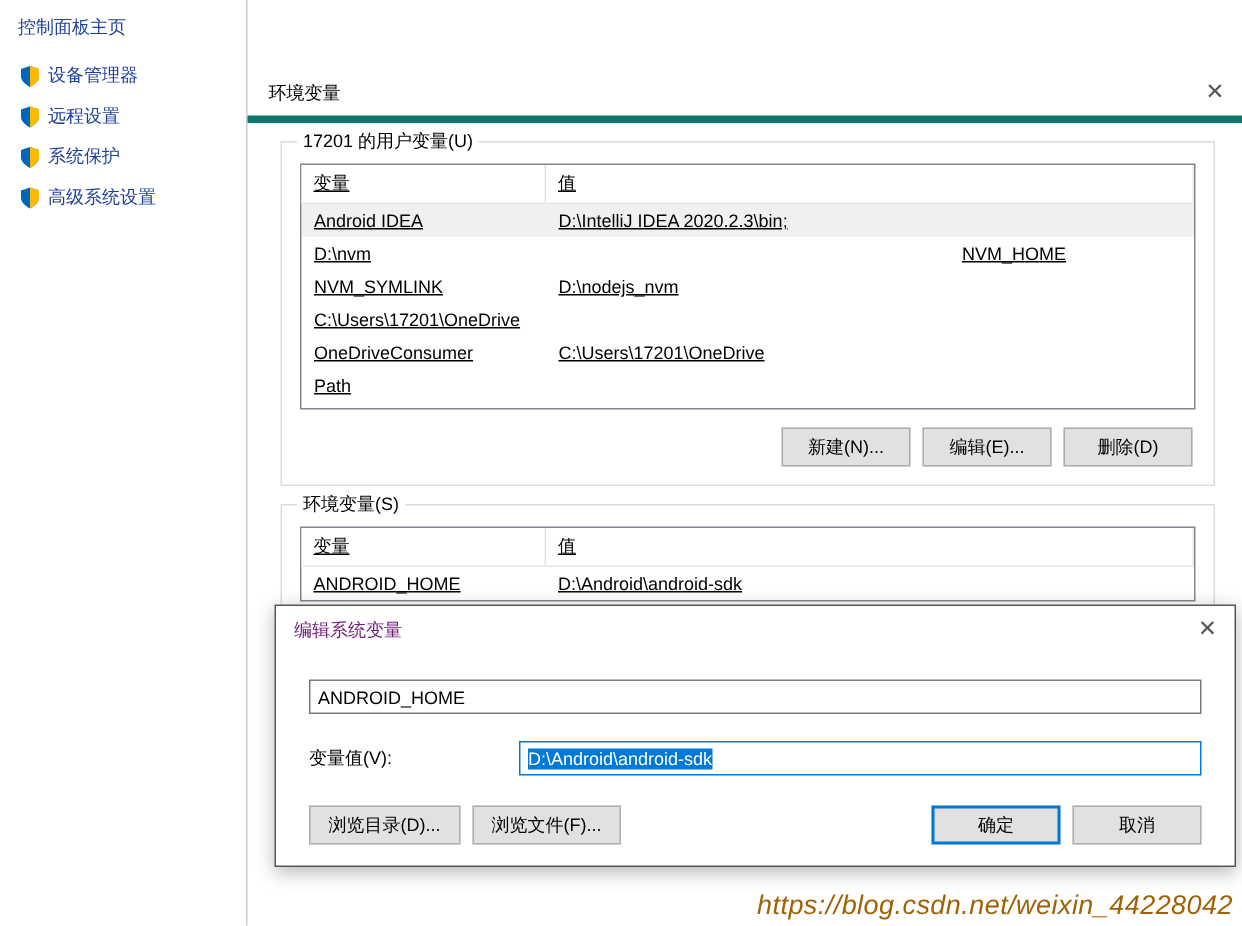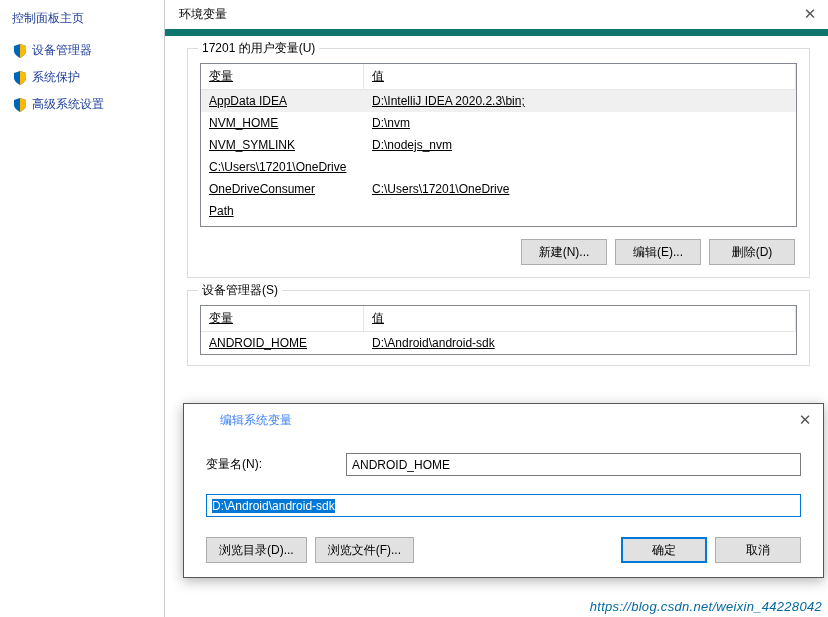--- a/index.html
+++ b/index.html
@@ -4,21 +4,21 @@
   <style>
     * { box-sizing: border-box; margin: 0; padding: 0; font-family: "Microsoft YaHei", "Segoe UI", Tahoma, sans-serif; font-size: 12px; }
     body { width: 828px; height: 617px; background: #fff; position: relative; overflow: hidden; }
     
     .sidebar { position: absolute; left: 0; top: 0; width: 164px; padding: 8px 8px; }
     .sidebar-home { color: #1e3f99; cursor: pointer; padding: 2px 5px 10px 4px; }
     .sidebar-item { display: flex; align-items: flex-end; padding: 5px 4px; color: #1e3f99; cursor: pointer; }
     .shield-icon { width: 16px; height: 16px; margin-right: 4px; }
     
     .env-dialog { position: absolute; left: 164px; top: 0; width: 664px; height: 617px; background: #fff; border-left: 1px solid #ccc; }
-    .env-title-bar { display: flex; justify-content: space-between; align-items: flex-end; padding: 6px 10px 6px 14px; border-bottom: 7px solid #0f766e; }
+    .env-title-bar { display: flex; justify-content: space-between; align-items: flex-end; padding: 6px 10px 6px 14px; border-bottom: 5px solid #0f766e; margin-top: 48px; }
     .env-title { color: #000; }
     .close-x { width: 16px; height: 16px; color: #555; cursor: pointer; font-size: 15px; line-height: 14px; text-align: center; }
     
     .group-box { position: relative; margin: 12px 18px 12px 22px; border: 1px solid #dcdcdc; padding: 14px 12px 10px 12px; }
     .group-label { position: absolute; left: 10px; top: -9px; background: #fff; padding: 0 4px; color: #000; }
     
     .var-table { width: 100%; border: 1px solid #828790; background: #fff; text-decoration: underline; }
     .var-table-head { display: flex; background: #fff; border-bottom: 1px solid #e5e5e5; }
     .var-table-head .col { padding: 4px 8px; border-right: 1px solid #e5e5e5; }
     .var-table-body { max-height: 136px; overflow-y: scroll; }
@@ -32,43 +32,50 @@
     .col-value { flex: 1; }
     
     .btn-row { display: flex; justify-content: flex-end; gap: 8px; padding: 12px 2px 2px 2px; }
     .win-btn { min-width: 86px; height: 26px; padding: 0 12px; background: #e1e1e1; border: 1px solid #adadad; cursor: pointer; }
     .win-btn.primary { border: 2px solid #0078d7; background: #e1e1e1; margin-left: 28px; }
     
     .sys-table-body { max-height: 24px; overflow-y: scroll; }
     
     .edit-dialog { position: absolute; left: 183px; top: 403px; width: 641px; background: #fff; border: 1px solid #555; box-shadow: 0 3px 12px rgba(0,0,0,0.3); }
     .edit-title-bar { display: flex; justify-content: space-between; align-items: center; padding: 8px 10px 8px 12px; }
-    .edit-title { color: #3b82f6; margin-left: 24px; }
+    .edit-title { color: #701a75; }
     .edit-body { padding: 16px 22px 14px 22px; }
     .field-row { display: flex; align-items: center; margin-bottom: 18px; }
     .field-label { width: 140px; color: #000; }
     .field-input { flex: 1; height: 23px; border: 1px solid #7a7a7a; padding: 2px 5px; font-size: 12px; }
     .field-input.focus { border: 1px solid #0078d7; }
     .sel-text { background: #0078d7; color: #fff; }
     .edit-btn-row { display: flex; gap: 8px; padding-top: 2px; }
     .edit-btn-row .spacer { flex: 1; }
     
-    .watermark { position: absolute; right: 6px; bottom: 3px; color: #0369a1; font-size: 13px; font-style: italic; letter-spacing: 0.3px; font-family: Arial, sans-serif; }
+    .watermark { position: absolute; right: 6px; bottom: 3px; color: #a16207; font-size: 18px; font-style: italic; letter-spacing: 0.3px; font-family: Arial, sans-serif; }
   </style>
 </head>
 <body>
 
 <div class="sidebar">
   <div class="sidebar-home">控制面板主页</div>
   <div class="sidebar-item">
     <svg class="shield-icon" viewBox="0 0 16 16">
         <path d="M8 1 L14 3 V8 C14 12 8 15 8 15 C8 15 2 12 2 8 V3 Z" fill="#0067b8"></path>
         <path d="M8 1 L14 3 V8 C14 12 8 15 8 15 V1 Z" fill="#ffb900"></path>
       </svg>
     <span>设备管理器</span>
+  </div>
+  <div class="sidebar-item">
+    <svg class="shield-icon" viewBox="0 0 16 16">
+        <path d="M8 1 L14 3 V8 C14 12 8 15 8 15 C8 15 2 12 2 8 V3 Z" fill="#0067b8"></path>
+        <path d="M8 1 L14 3 V8 C14 12 8 15 8 15 V1 Z" fill="#ffb900"></path>
+      </svg>
+    <span>远程设置</span>
   </div>
   <div class="sidebar-item">
     <svg class="shield-icon" viewBox="0 0 16 16">
         <path d="M8 1 L14 3 V8 C14 12 8 15 8 15 C8 15 2 12 2 8 V3 Z" fill="#0067b8"></path>
         <path d="M8 1 L14 3 V8 C14 12 8 15 8 15 V1 Z" fill="#ffb900"></path>
       </svg>
     <span>系统保护</span>
   </div>
   <div class="sidebar-item">
     <svg class="shield-icon" viewBox="0 0 16 16">
@@ -87,26 +94,26 @@
 
   <div class="group-box">
     <span class="group-label">17201 的用户变量(U)</span>
     <div class="var-table">
       <div class="var-table-head">
         <div class="col col-name">变量</div>
         <div class="col col-value">值</div>
       </div>
       <div class="var-table-body">
         <div class="var-row sel">
-            <div class="col col-name">AppData IDEA</div>
+            <div class="col col-name">Android IDEA</div>
             <div class="col col-value">D:\IntelliJ IDEA 2020.2.3\bin;</div>
           </div>
         <div class="var-row">
+            <div class="col col-value">D:\nvm</div>
             <div class="col col-name">NVM_HOME</div>
-            <div class="col col-value">D:\nvm</div>
           </div>
         <div class="var-row">
             <div class="col col-name">NVM_SYMLINK</div>
             <div class="col col-value">D:\nodejs_nvm</div>
           </div>
         <div class="var-row">
             <div class="col col-value">C:\Users\17201\OneDrive</div>
           </div>
         <div class="var-row">
             <div class="col col-name">OneDriveConsumer</div>
@@ -122,21 +129,21 @@
       </div>
     </div>
     <div class="btn-row">
       <button class="win-btn">新建(N)...</button>
       <button class="win-btn">编辑(E)...</button>
       <button class="win-btn">删除(D)</button>
     </div>
   </div>
 
   <div class="group-box">
-    <span class="group-label">设备管理器(S)</span>
+    <span class="group-label">环境变量(S)</span>
     <div class="var-table">
       <div class="var-table-head">
         <div class="col col-name">变量</div>
         <div class="col col-value">值</div>
       </div>
       <div class="sys-table-body">
         <div class="var-row">
             <div class="col col-name">ANDROID_HOME</div>
             <div class="col col-value">D:\Android\android-sdk</div>
           </div>
@@ -145,24 +152,24 @@
   </div>
 </div>
 
 <div class="edit-dialog">
   <div class="edit-title-bar">
     <span class="edit-title">编辑系统变量</span>
     <span class="close-x">✕</span>
   </div>
   <div class="edit-body">
     <div class="field-row">
-      <span class="field-label">变量名(N):</span>
       <input class="field-input" value="ANDROID_HOME" style="">
     </div>
     <div class="field-row">
+      <span class="field-label">变量值(V):</span>
       <div class="field-input focus" style="display:flex;align-items:center;">
           <span class="sel-text">D:\Android\android-sdk</span>
         </div>
     </div>
     <div class="edit-btn-row">
       <button class="win-btn">浏览目录(D)...</button>
       <button class="win-btn">浏览文件(F)...</button>
       <span class="spacer"></span>
       <button class="win-btn primary">确定</button>
       <button class="win-btn">取消</button>

